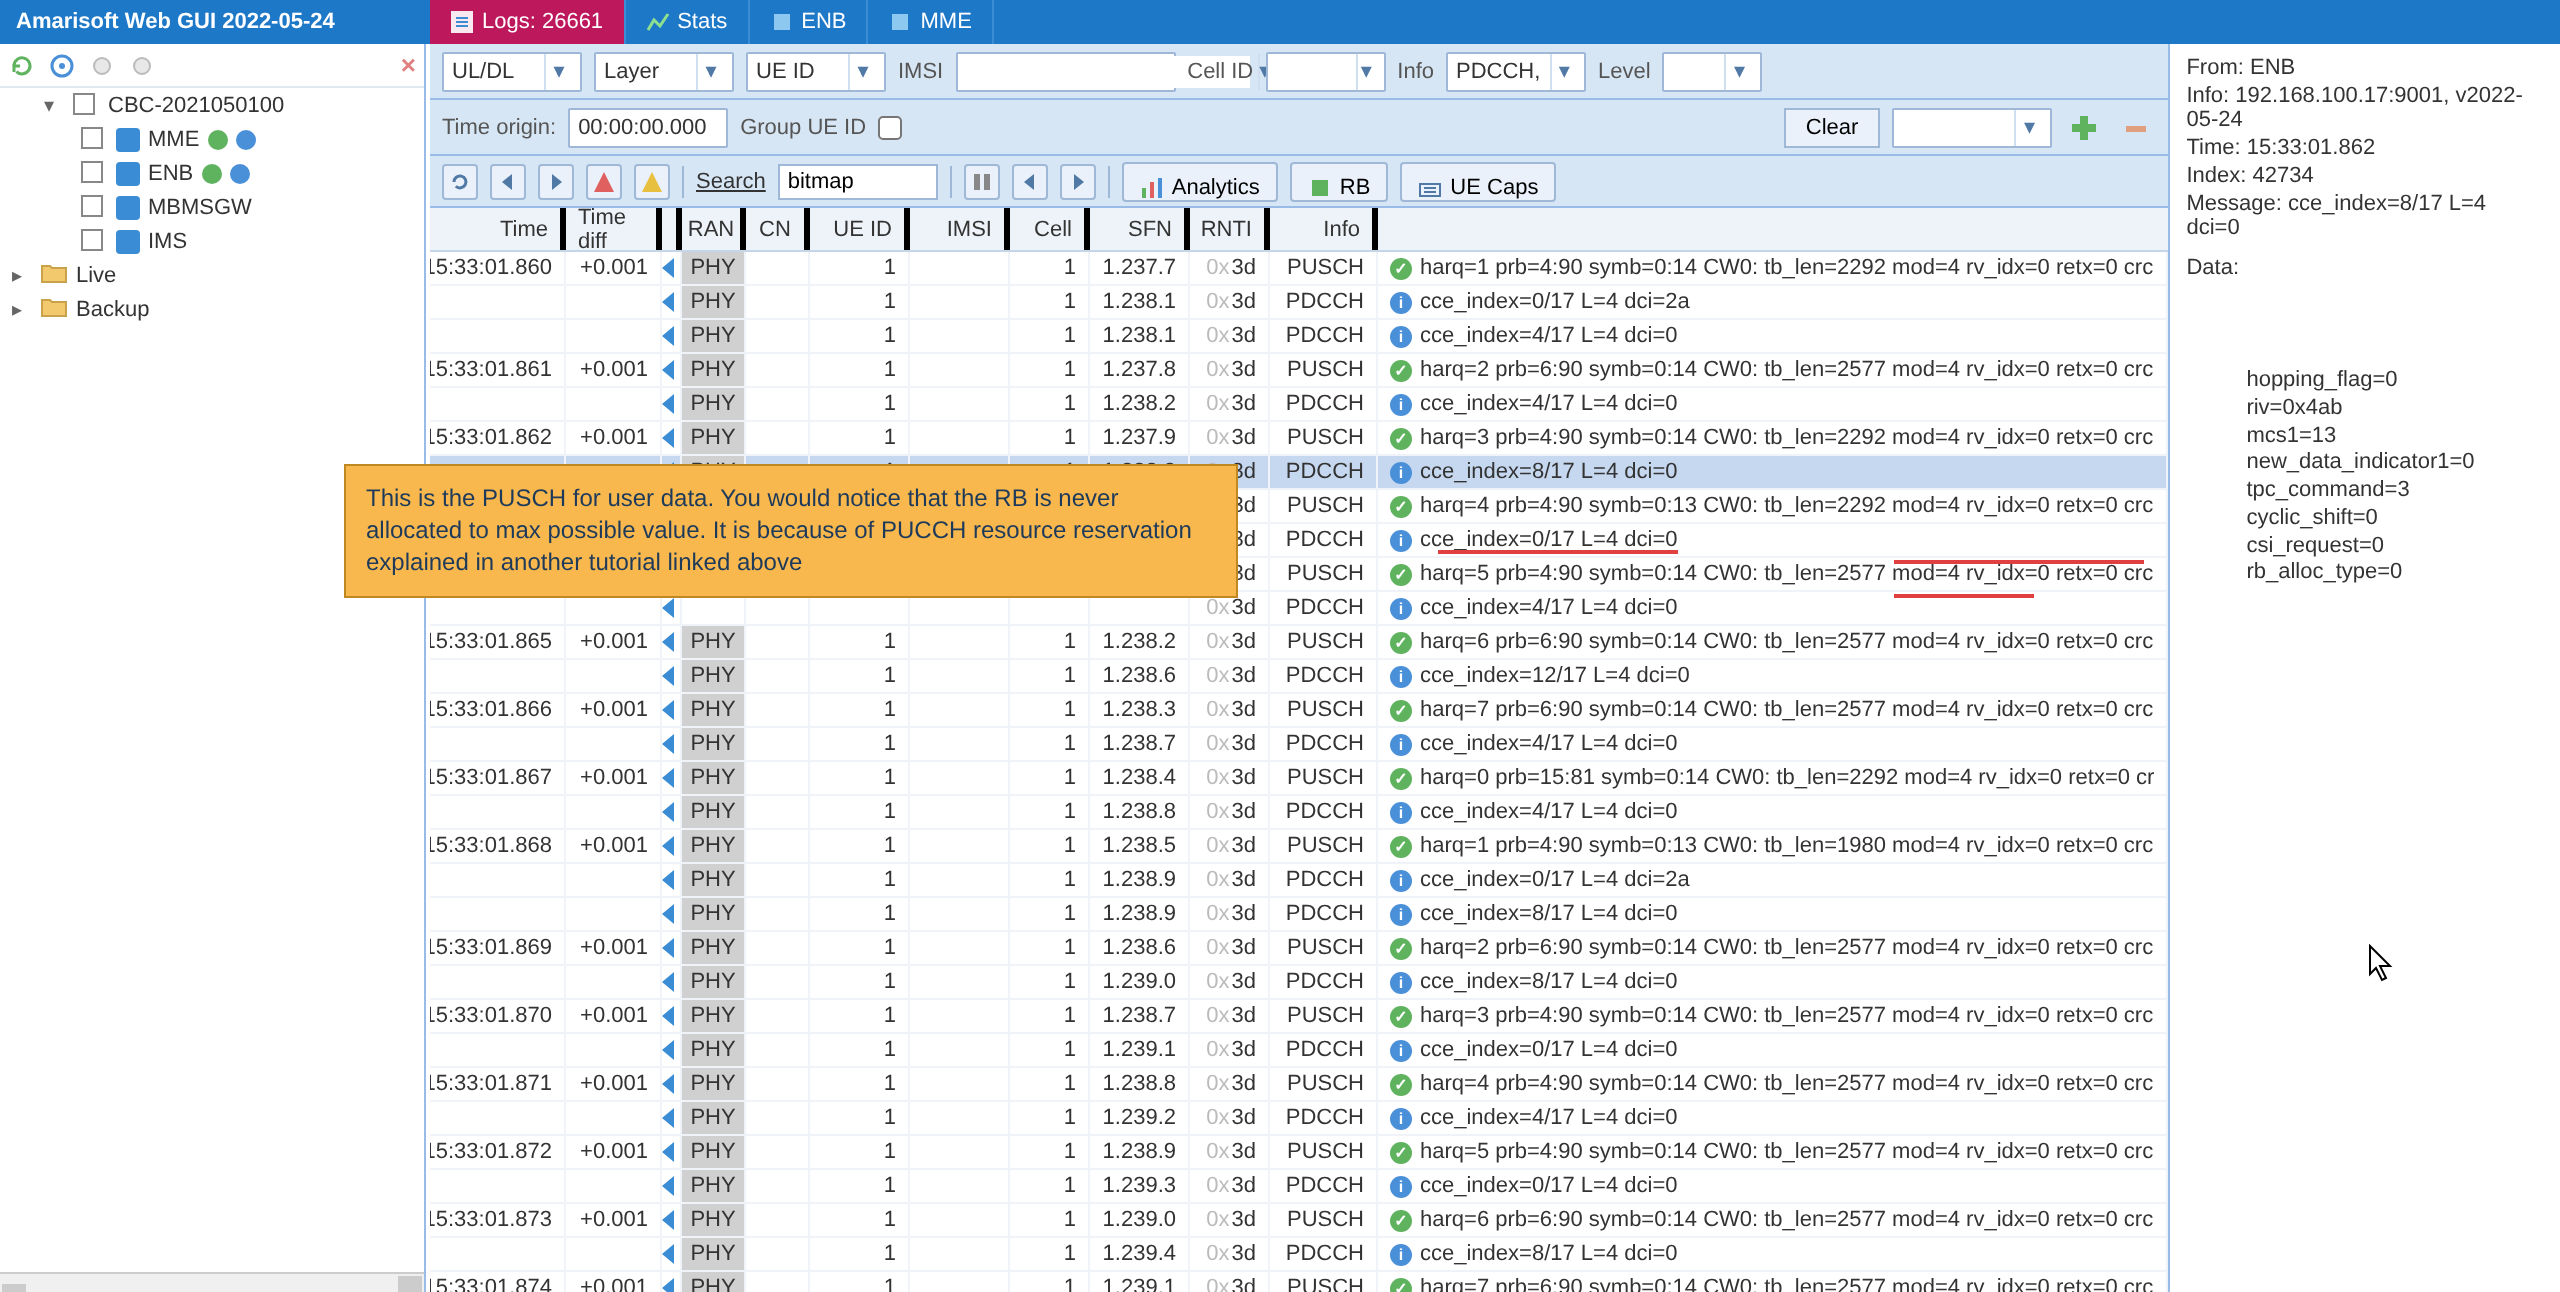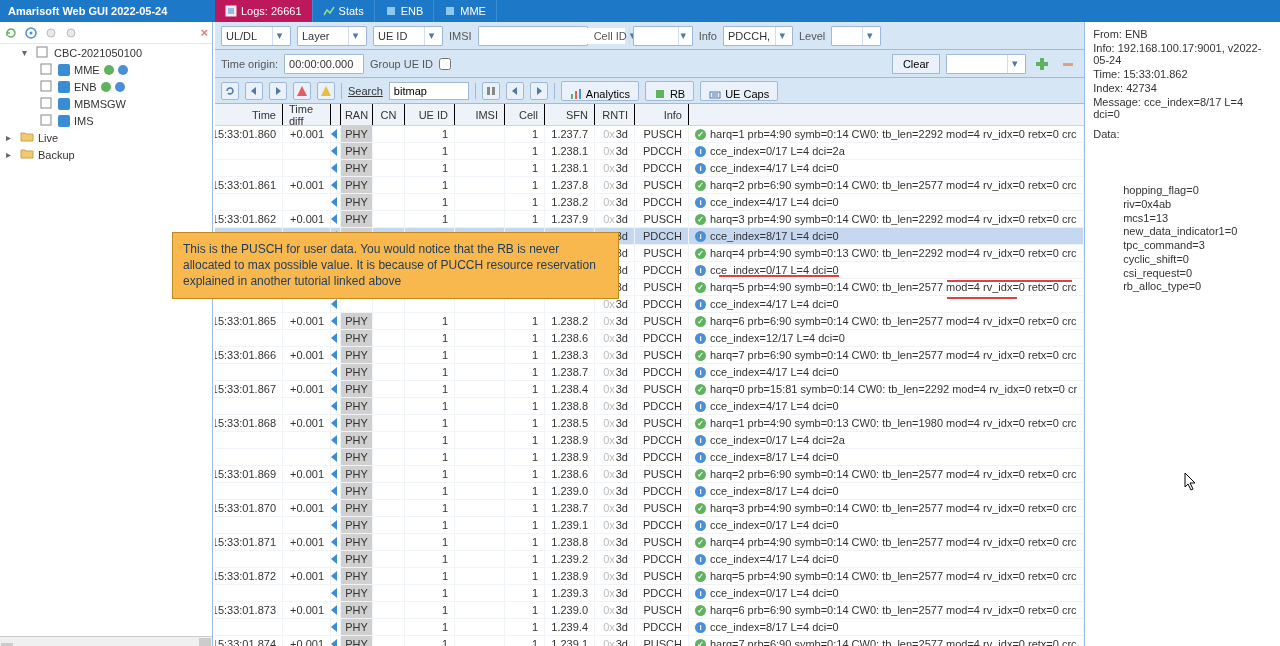--- a/index.html
+++ b/index.html
@@ -56,21 +56,21 @@
 
 .tool-row { height: 26px; background: #d7e6f4; border-bottom: 1px solid #99bbe8; display: flex; align-items: center; padding: 0 6px; gap: 6px; font-size: 11px; }
 .tool-row .ticon { width: 18px; height: 18px; border: 1px solid #a0b8d8; background: #eaf1fa; border-radius: 2px; display: flex; align-items: center; justify-content: center; cursor: pointer; }
 .tool-row .sep { width: 1px; height: 16px; background: #a0b8d8; }
 .tool-row .search-label { color: #333; text-decoration: underline; }
 .tool-row .search-input { height: 18px; width: 80px; border: 1px solid #a0b8d8; padding: 0 4px; font-size: 11px; }
 .tool-row .side-btn { height: 20px; padding: 0 8px; border: 1px solid #a0b8d8; background: #eaf1fa; border-radius: 2px; display: flex; align-items: flex-end; gap: 4px; cursor: pointer; }
 
 
 .grid-head { height: 22px; background: #eef3f9; border-bottom: 1px solid #c5d6ea; display: flex; font-size: 11px; color: #333; }
-.grid-head .col { border-right: 1px solid #000000; display: flex; align-items: center; justify-content: flex-end; padding: 0 6px; }
+.grid-head .col { border-right: 3px solid #000000; display: flex; align-items: center; justify-content: flex-end; padding: 0 6px; }
 .grid-body { flex: 1; overflow: hidden; position: relative; }
 .grid-row { height: 17px; display: flex; font-size: 11px; color: #333; border-bottom: 1px solid #f0f3f7; }
 .grid-row .cell { border-right: 1px solid #f0f3f7; display: flex; align-items: center; padding: 0 6px; overflow: hidden; white-space: nowrap; }
 .grid-row .cell.right { justify-content: flex-end; }
 .grid-row.sel { background: #c6d8f0; }
 
 .col-time { width: 68px; justify-content: flex-end; }
 .col-tdiff { width: 48px; justify-content: flex-end; }
 .col-tri { width: 10px; padding: 0 !important; }
 .col-ran { width: 32px; }

